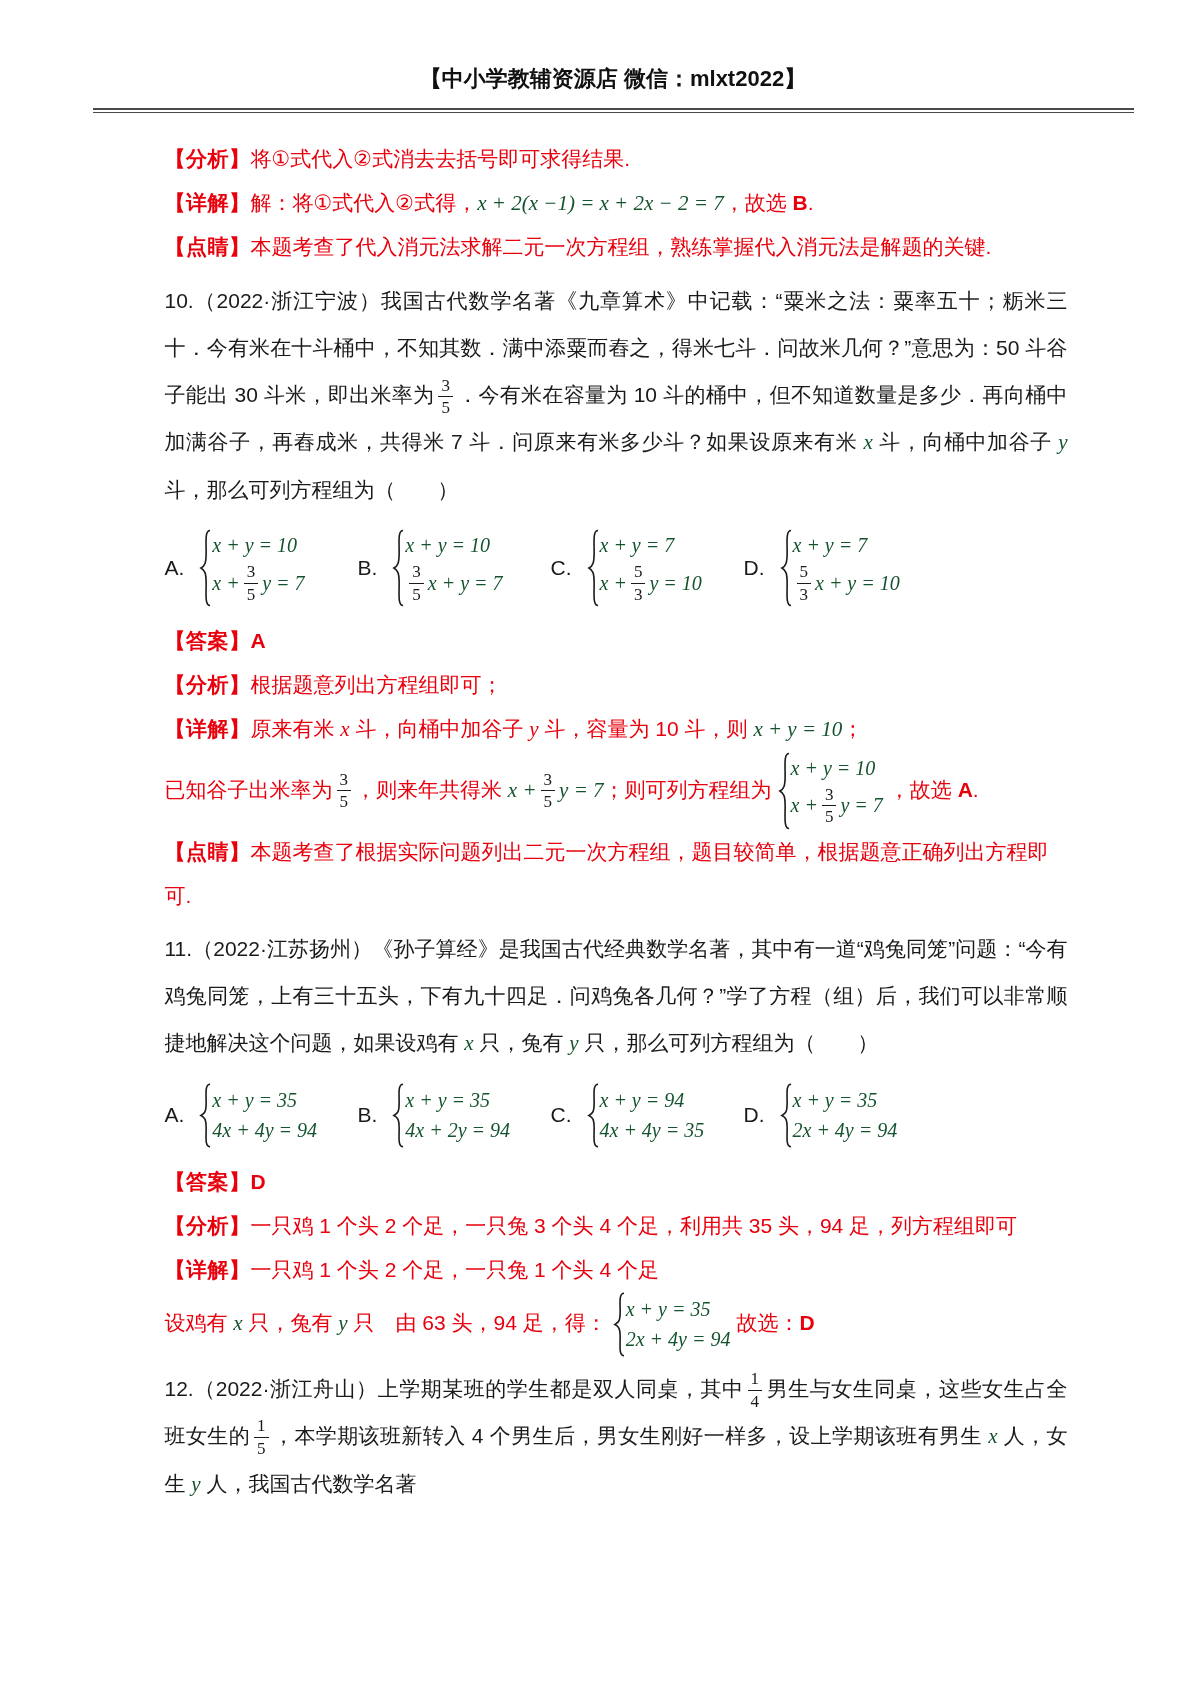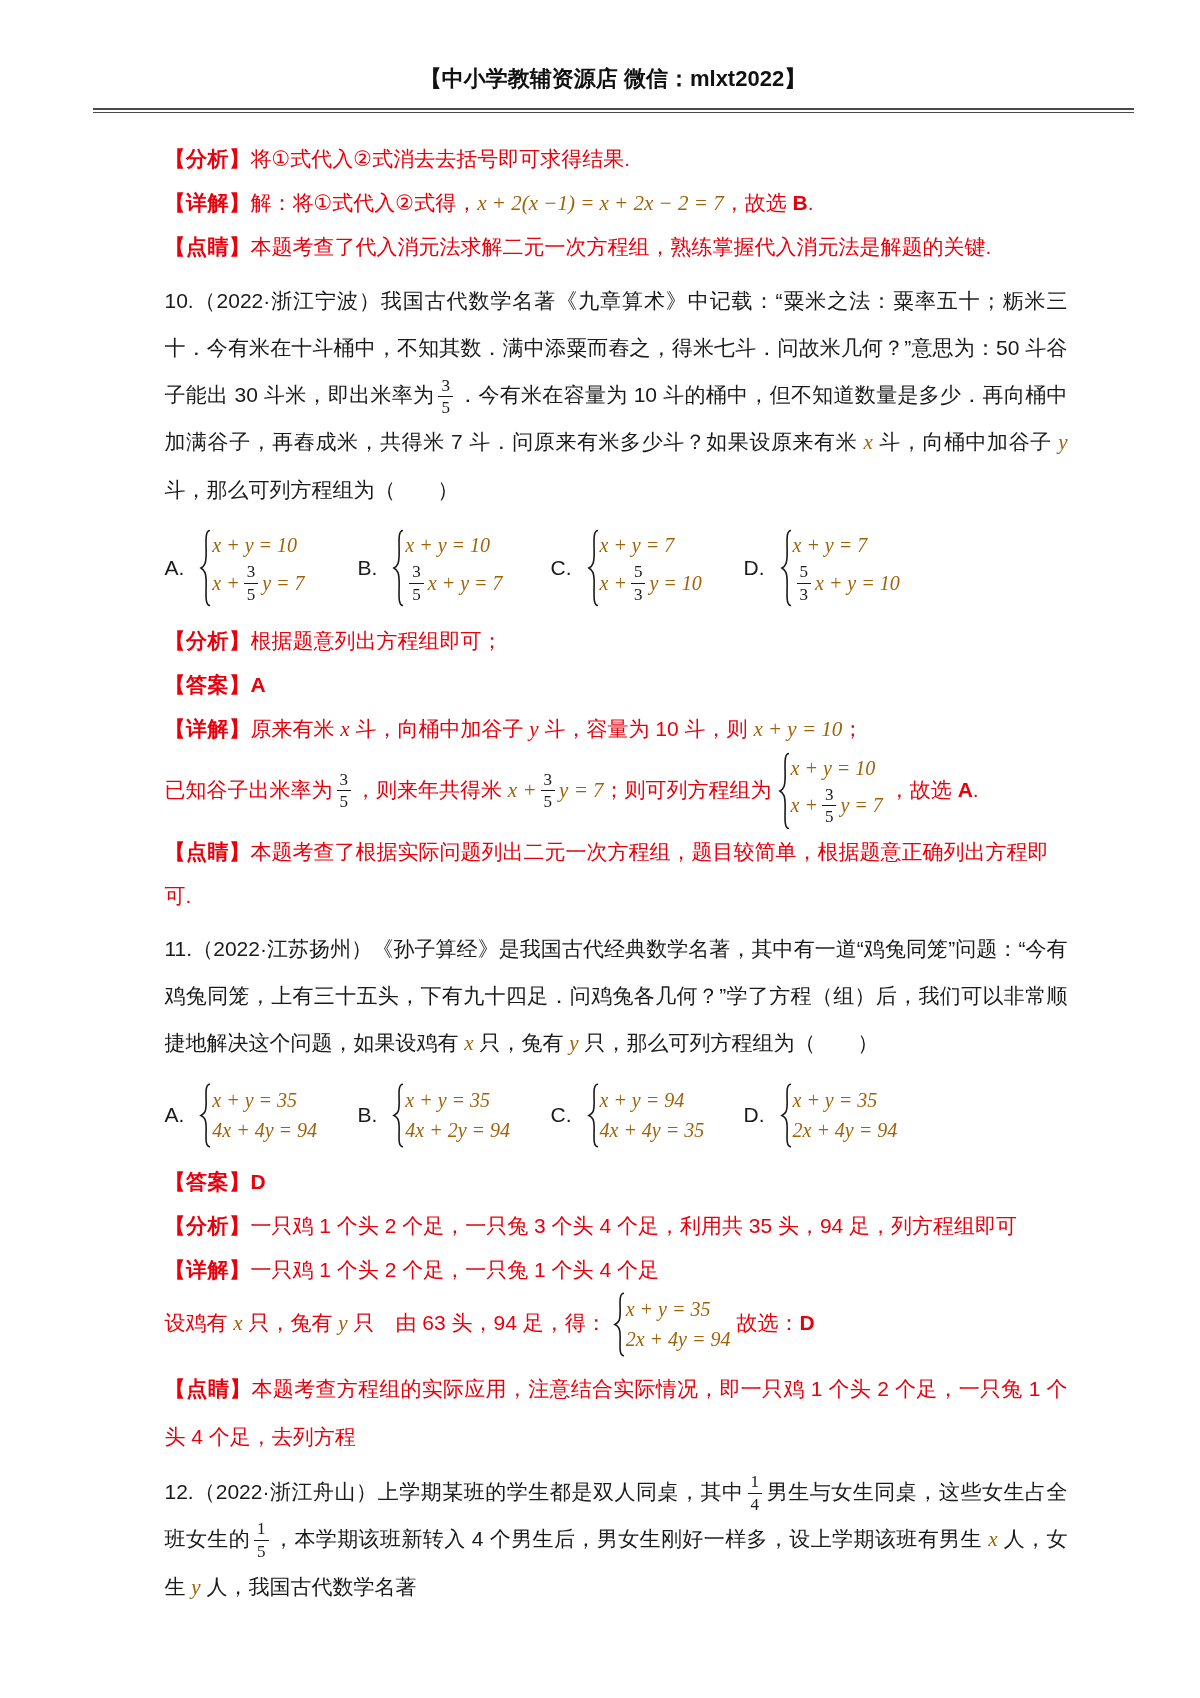--- a/index.html
+++ b/index.html
@@ -12,21 +12,21 @@
   }
   .header{text-align:center;padding-top:64px;font-size:22px;font-weight:bold;color:#111;}
   .header-rule{margin:14px 24px 0 24px;height:2px;border-top:2px solid #4a4a4a;border-bottom:1px solid #4a4a4a;}
   .content{padding:24px 90px 0 96px;}
   .para{font-size:21px;line-height:2.05;margin:0;}
   .red{color:#e8000d;}
   .black{color:#1a1a1a;}
   .question{line-height:2.24;text-align:justify;margin:8px 0 2px;}
   .lbl{font-weight:bold;letter-spacing:0.5px;font-family:Liberation Serif, serif;}
   .ans{font-weight:bold;font-family:"Liberation Sans",sans-serif;}
-  .math{color:#a16207;font-family:"Liberation Serif","DejaVu Serif",serif;font-style:italic;white-space:nowrap;}
+  .math{color:#14532d;font-family:"Liberation Serif","DejaVu Serif",serif;font-style:italic;white-space:nowrap;}
   .math.red-math{color:inherit;}
   .frac{
     display:inline-flex;flex-direction:column;align-items:center;vertical-align:middle;
     font-family:"Liberation Serif","DejaVu Serif",serif;font-style:normal;
     color:#1a1a1a;font-size:17px;line-height:1.15;margin:0 4px;
   }
   .frac .fn{border-bottom:1.4px solid currentColor;padding:0 3px 1px;}
   .frac .fd{padding-top:1px;}
   .sys{display:inline-flex;align-items:center;vertical-align:middle;color:#1a1a1a;margin:0 6px;}
   .sys .brace{align-self:stretch;width:13px;min-height:58px;flex:0 0 auto;}
@@ -130,22 +130,22 @@
                 <span class="frac">
                   <span class="fn">5</span>
                   <span class="fd">3</span>
                 </span>
                 <span class="math">x + y = 10</span>
               </span>
             </span>
           </span>
         </div>
       </div>
+      <div class="para red"><span class="lbl">【答案】</span><span class="ans">A</span></div>
       <div class="para red"><span class="lbl">【分析】</span><span>根据题意列出方程组即可；</span></div>
-      <div class="para red"><span class="lbl">【答案】</span><span class="ans">A</span></div>
       <div class="para red"><span class="lbl">【详解】</span><span>原来有米 </span><span class="math red-math">x</span><span> 斗，向桶中加谷子 </span><span class="math red-math">y</span><span> 斗，容量为 10 斗，则 </span><span class="math">x + y = 10</span><span>；</span></div>
       <div class="para red"><span>已知谷子出米率为</span><span class="frac">
           <span class="fn">3</span>
           <span class="fd">5</span>
         </span><span>，则来年共得米 </span><span class="math">x +</span><span class="frac">
           <span class="fn">3</span>
           <span class="fd">5</span>
         </span><span class="math">y = 7</span><span>；则可列方程组为</span><span class="sys">
           <svg class="brace" viewBox="0 0 20 100" preserveAspectRatio="none">
             <path d="M17 2 C9 2 11 16 11 30 C11 44 9 47 3 50 C9 53 11 56 11 70 C11 84 9 98 17 98" fill="none" stroke="currentColor" stroke-width="1.6" vector-effect="non-scaling-stroke"></path>
@@ -241,21 +241,20 @@
           </svg>
           <span class="sys-rows">
             <span class="sys-row">
               <span class="math">x + y = 35</span>
             </span>
             <span class="sys-row">
               <span class="math">2x + 4y = 94</span>
             </span>
           </span>
         </span><span>故选：</span><span class="ans">D</span></div>
-      <div class="para red question"><span class="lbl">【点睛】</span><span>本题考查方程组的实际应用，注意结合实际情况，即一只鸡 1 个头 2 个足，一只兔 1 个头 4 个足，去列方程</span></div>
       <div class="para black question"><span>12.（2022·浙江舟山）上学期某班的学生都是双人同桌，其中</span><span class="frac">
           <span class="fn">1</span>
           <span class="fd">4</span>
         </span><span>男生与女生同桌，这些女生占全班女生的</span><span class="frac">
           <span class="fn">1</span>
           <span class="fd">5</span>
         </span><span>，本学期该班新转入 4 个男生后，男女生刚好一样多，设上学期该班有男生 </span><span class="math">x</span><span> 人，女生 </span><span class="math">y</span><span> 人，我国古代数学名著</span></div>
     </div>
 </div>
 

